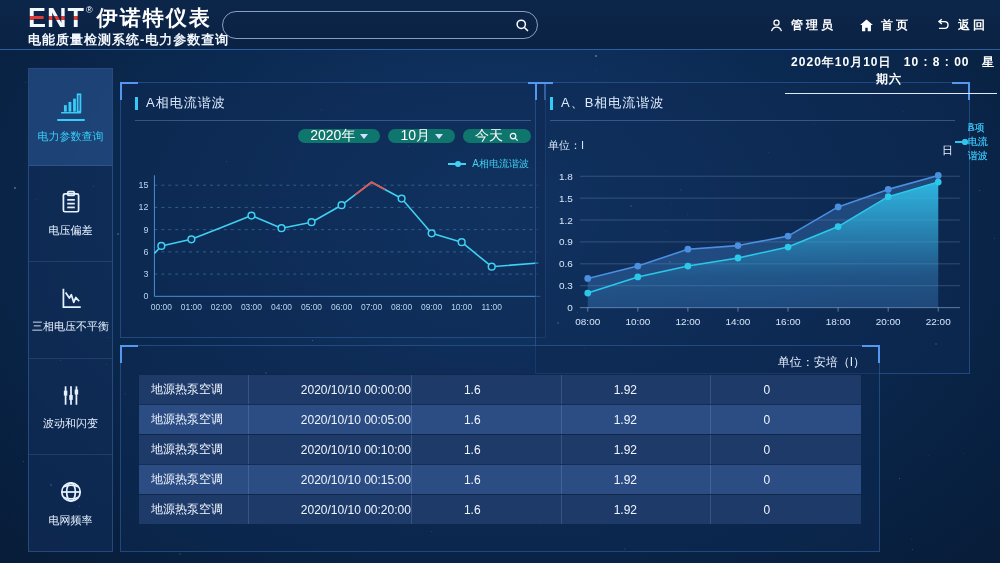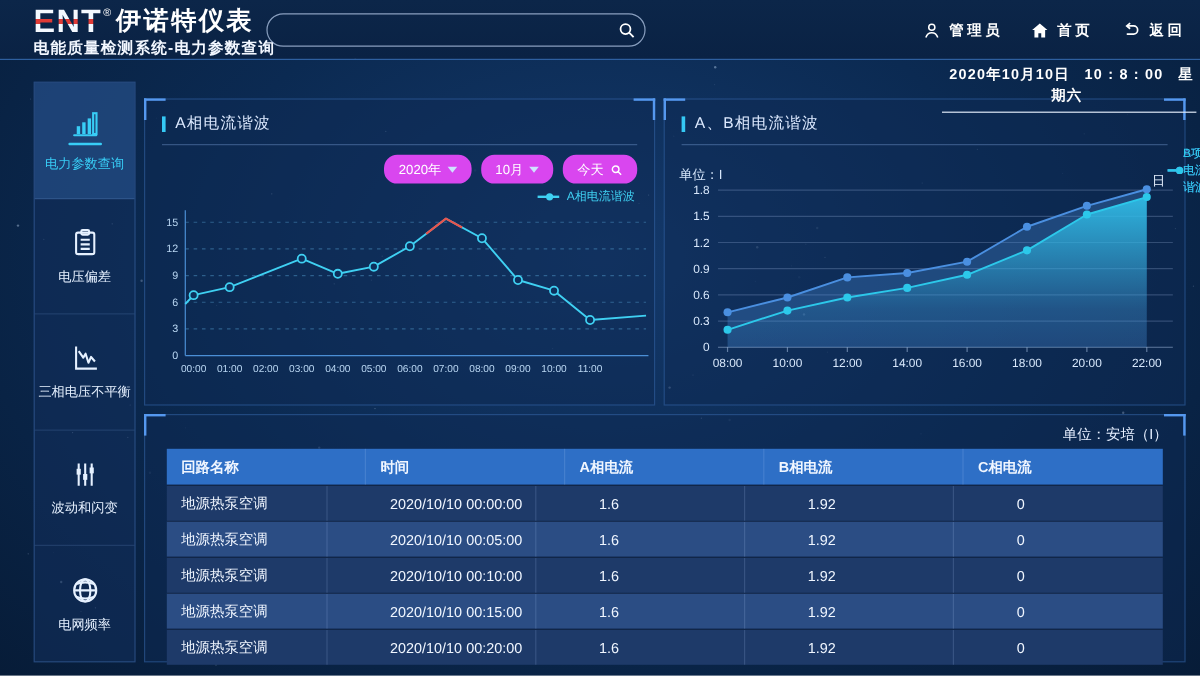--- a/index.html
+++ b/index.html
@@ -82,27 +82,27 @@
   }
   .panel-title {
     position:absolute; left:14px; top:11px; right:14px;
     display:flex; align-items:center; gap:8px;
     font-size:13px; color:#ddeaff; letter-spacing:1px;
     border-bottom:1px solid rgba(150,190,250,0.30); padding-bottom:8px;
   }
   .title-bar { width:3px; height:13px; background:#35c9f5; }
 
   #panel-left   { left:120px; top:82px;  width:426px; height:256px; }
-  #panel-right  { left:553px; top:82px;  width:435px; height:256px; }
-  #panel-table  { left:120px; top:345px; width:868px; height:207px; }
+  #panel-right  { left:535px; top:82px;  width:435px; height:292px; }
+  #panel-table  { left:120px; top:345px; width:760px; height:207px; }
 
   .pill-row { position:absolute; right:14px; top:46px; display:flex; gap:8px; z-index:2; }
   .pill {
-    background:#d946ef; color:#ffffff; font-size:11px; border-radius:11px;
-    height:24px; padding:0 12px; display:flex; align-items:center; gap:5px; cursor:pointer;
+    background:#0f766e; color:#ffffff; font-size:14px; border-radius:11px;
+    height:14px; padding:0 12px; display:flex; align-items:center; gap:5px; cursor:pointer;
   }
   .caret { width:0; height:0; border-left:4px solid transparent; border-right:4px solid transparent; border-top:5px solid #cfe2ff; }
 
   .legend { position:absolute; display:flex; align-items:center; gap:6px; font-size:10px; cursor:pointer; }
   .legend .line { width:18px; height:2px; position:relative; }
   .legend .line i { position:absolute; left:7px; top:-2px; width:6px; height:6px; border-radius:50%; }
   #legend-left  { right:16px; top:74px; color:#3fd0f2; }
   #legend-left .line { background:#3fd0f2; } #legend-left .line i { background:#3fd0f2; }
   .legend-right-wrap { position:absolute; right:14px; top:38px; display:flex; gap:16px; }
   #legend-ra { color:#4a8fe0; } #legend-ra .line { background:#4a8fe0; } #legend-ra .line i { background:#4a8fe0; }
@@ -488,27 +488,20 @@
       <circle cx="253.2" cy="147.13333333333333" r="3.4" fill="#2cc8ea"></circle>
       <circle cx="303.5" cy="126.6" r="3.4" fill="#2cc8ea"></circle>
       <circle cx="353.79999999999995" cy="96.53333333333335" r="3.4" fill="#2cc8ea"></circle>
       <circle cx="404.09999999999997" cy="81.86666666666667" r="3.4" fill="#2cc8ea"></circle>
     </svg>
 </div>
 
 <div class="panel" id="panel-table">
   <div class="unit-note">单位：安培（I）</div>
   <div class="tbl">
-    <div class="tbl-row tbl-head" id="tbl-head">
-        <div class="tbl-cell">回路名称</div>
-        <div class="tbl-cell">时间</div>
-        <div class="tbl-cell">A相电流</div>
-        <div class="tbl-cell">B相电流</div>
-        <div class="tbl-cell">C相电流</div>
-      </div>
     <div class="tbl-body" id="tbl-body">
         <div class="tbl-row">
           <div class="tbl-cell">地源热泵空调</div>
           <div class="tbl-cell">2020/10/10 00:00:00</div>
           <div class="tbl-cell">1.6</div>
           <div class="tbl-cell">1.92</div>
           <div class="tbl-cell">0</div>
         </div>
         <div class="tbl-row">
           <div class="tbl-cell">地源热泵空调</div>

